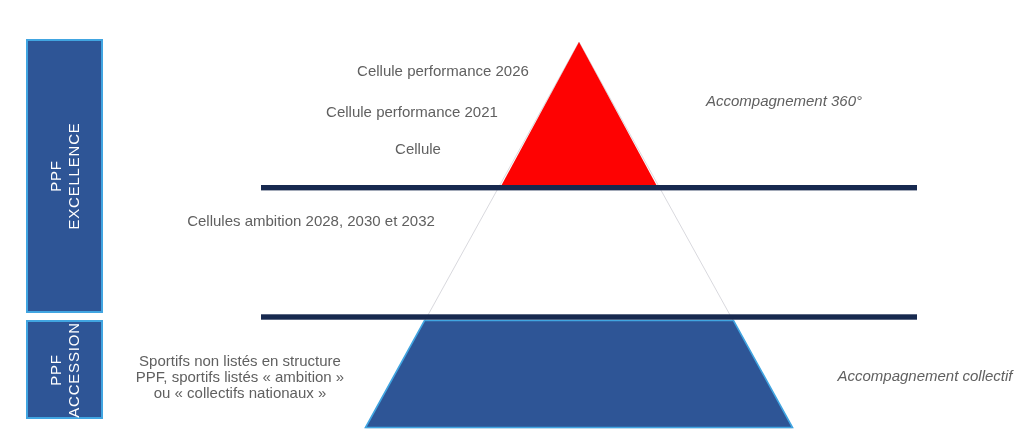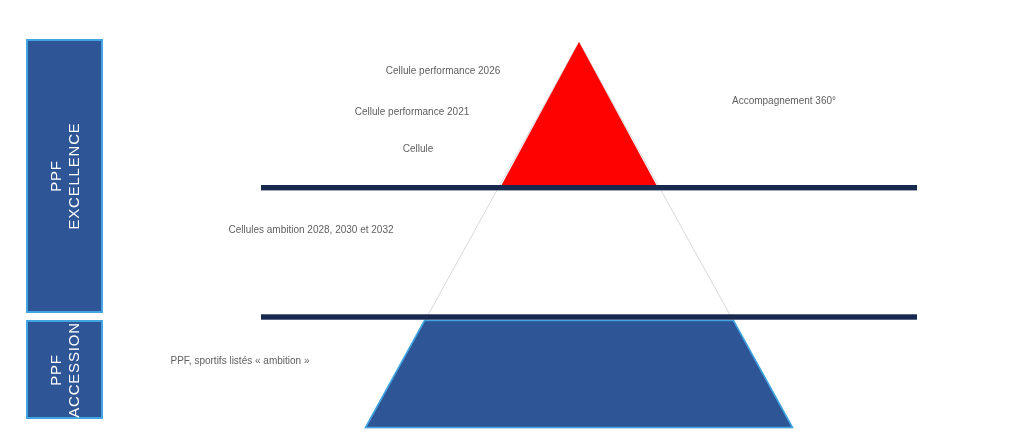--- a/index.html
+++ b/index.html
@@ -57,30 +57,31 @@
     font-size: 15px;
     line-height: 18px;
     letter-spacing: 0.8px;
     text-align: center;
     white-space: nowrap;
   }
   .label {
     position: absolute;
     transform: translateX(-50%);
     color: var(--text-gray, #606060);
-    font-size: 10px;
+    font-size: 15px;
     line-height: 17px;
     text-align: center;
     white-space: nowrap;
   }
   .label-multi {
     white-space: normal;
     line-height: 16px;
   }
   .label-right {
+    font-style: italic;
   }
   .label-wrap {
     white-space: normal;
     width: 240px;
   }
 </style>
 </head>
 <body>
 
 <div class="stage">
@@ -103,21 +104,24 @@
     <div class="side-rect-label">
       <div>PPF</div>
       <div>ACCESSION</div>
     </div>
   </div>
 
   <div class="label" style="left:443px; top:62px;">Cellule performance 2026</div>
   <div class="label" style="left:412px; top:103px;">Cellule performance 2021</div>
   <div class="label" style="left:418px; top:140px;">Cellule</div>
 
-  <div class="label" style="left:311px; top:221px;">Cellules ambition 2028, 2030 et 2032</div>
+  <div class="label" style="left:311px; top:212px;">Cellules ambition 2028, 2030 et 2032</div>
 
   <div class="label label-multi" style="left:240px; top:353px;">
+    <div>Sportifs non listés en structure</div>
     <div>PPF, sportifs listés « ambition »</div>
+    <div>ou « collectifs nationaux »</div>
   </div>
 
   <div class="label label-right" style="left:784px; top:92px;">Accompagnement 360°</div>
+  <div class="label label-right" style="left:925px; top:367px;">Accompagnement collectif</div>
 
 </div>
 
 </body></html>

